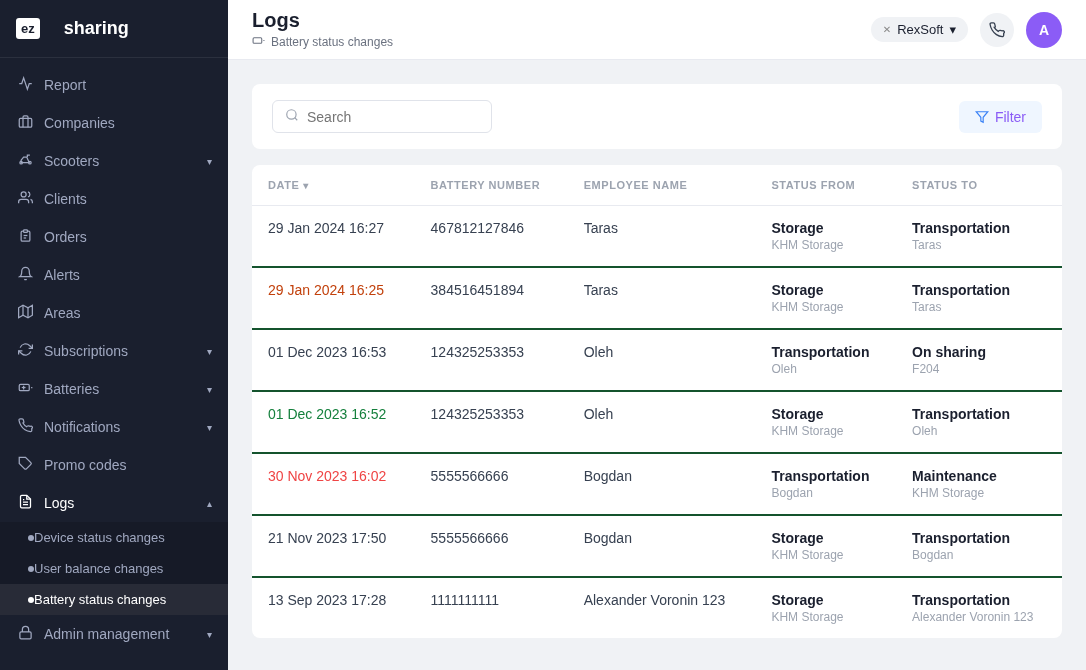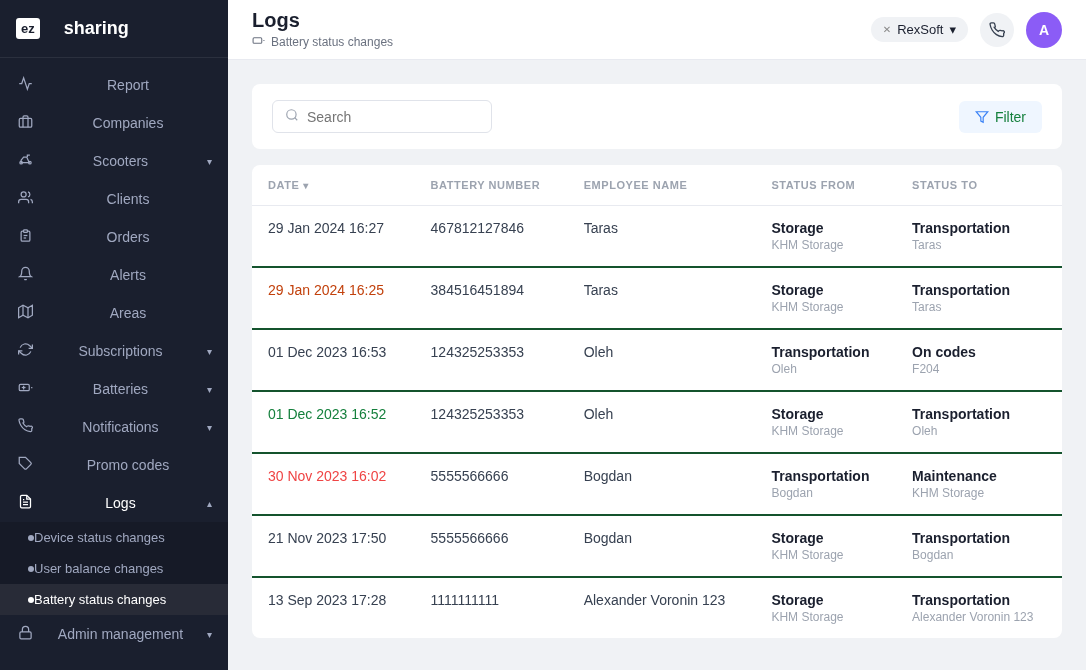--- a/index.html
+++ b/index.html
@@ -25,21 +25,21 @@
     }
     .logo-box {
       background: #fff;
       color: #1a1f2e;
       font-weight: 900;
       font-size: 13px;
       padding: 3px 5px;
       border-radius: 3px;
     }
     .logo-text { font-size: 18px; font-weight: 600; color: #fff; }
-    .sidebar-nav { flex: 1; padding: 8px 0; text-align: center; }
+    .sidebar-nav { flex: 1; padding: 8px 0; }
     .nav-item {
       display: flex;
       align-items: center;
       padding: 10px 16px;
       color: #a0a8c0;
       cursor: pointer;
       font-size: 14px;
       gap: 10px;
       position: relative;
     }
@@ -103,21 +103,21 @@
       padding: 7px 12px; width: 220px; background: #fff;
     }
     .search-wrap input {
       border: none; outline: none; font-size: 14px; color: #6b7280; width: 100%; background: transparent;
     }
     .search-icon-svg { color: #9ca3af; font-size: 14px; }
 
     .filter-btn {
       display: flex; align-items: center; gap: 6px;
       background: #eff6ff; border: none; border-radius: 6px;
-      padding: 8px 16px; color: #15803d; font-size: 14px; cursor: pointer; font-weight: 500;
+      padding: 8px 16px; color: #8b5cf6; font-size: 14px; cursor: pointer; font-weight: 500;
     }
 
     
     .table-wrap { background: #fff; border-radius: 8px; overflow: hidden; }
     table { width: 100%; border-collapse: collapse; }
     thead tr { border-bottom: 1px solid #e8eaf0; }
     thead th {
       padding: 14px 16px; text-align: left; font-size: 11px;
       font-weight: 600; color: #9ca3af; text-transform: uppercase; letter-spacing: 0.05em;
     }
@@ -400,21 +400,21 @@
     </tr>
             <tr>
       <td style="color:#374151;white-space:nowrap;">01 Dec 2023 16:53</td>
       <td>124325253353</td>
       <td>Oleh</td>
       <td>
         <div class="status-main">Transportation</div>
         <div class="status-sub">Oleh</div>
       </td>
       <td>
-        <div class="status-main">On codes</div>
+        <div class="status-main">On sharing</div>
         <div class="status-sub">F204</div>
       </td>
     </tr>
             <tr>
       <td style="color:#15803d;white-space:nowrap;">01 Dec 2023 16:52</td>
       <td>124325253353</td>
       <td>Oleh</td>
       <td>
         <div class="status-main">Storage</div>
         <div class="status-sub">KHM Storage</div>

